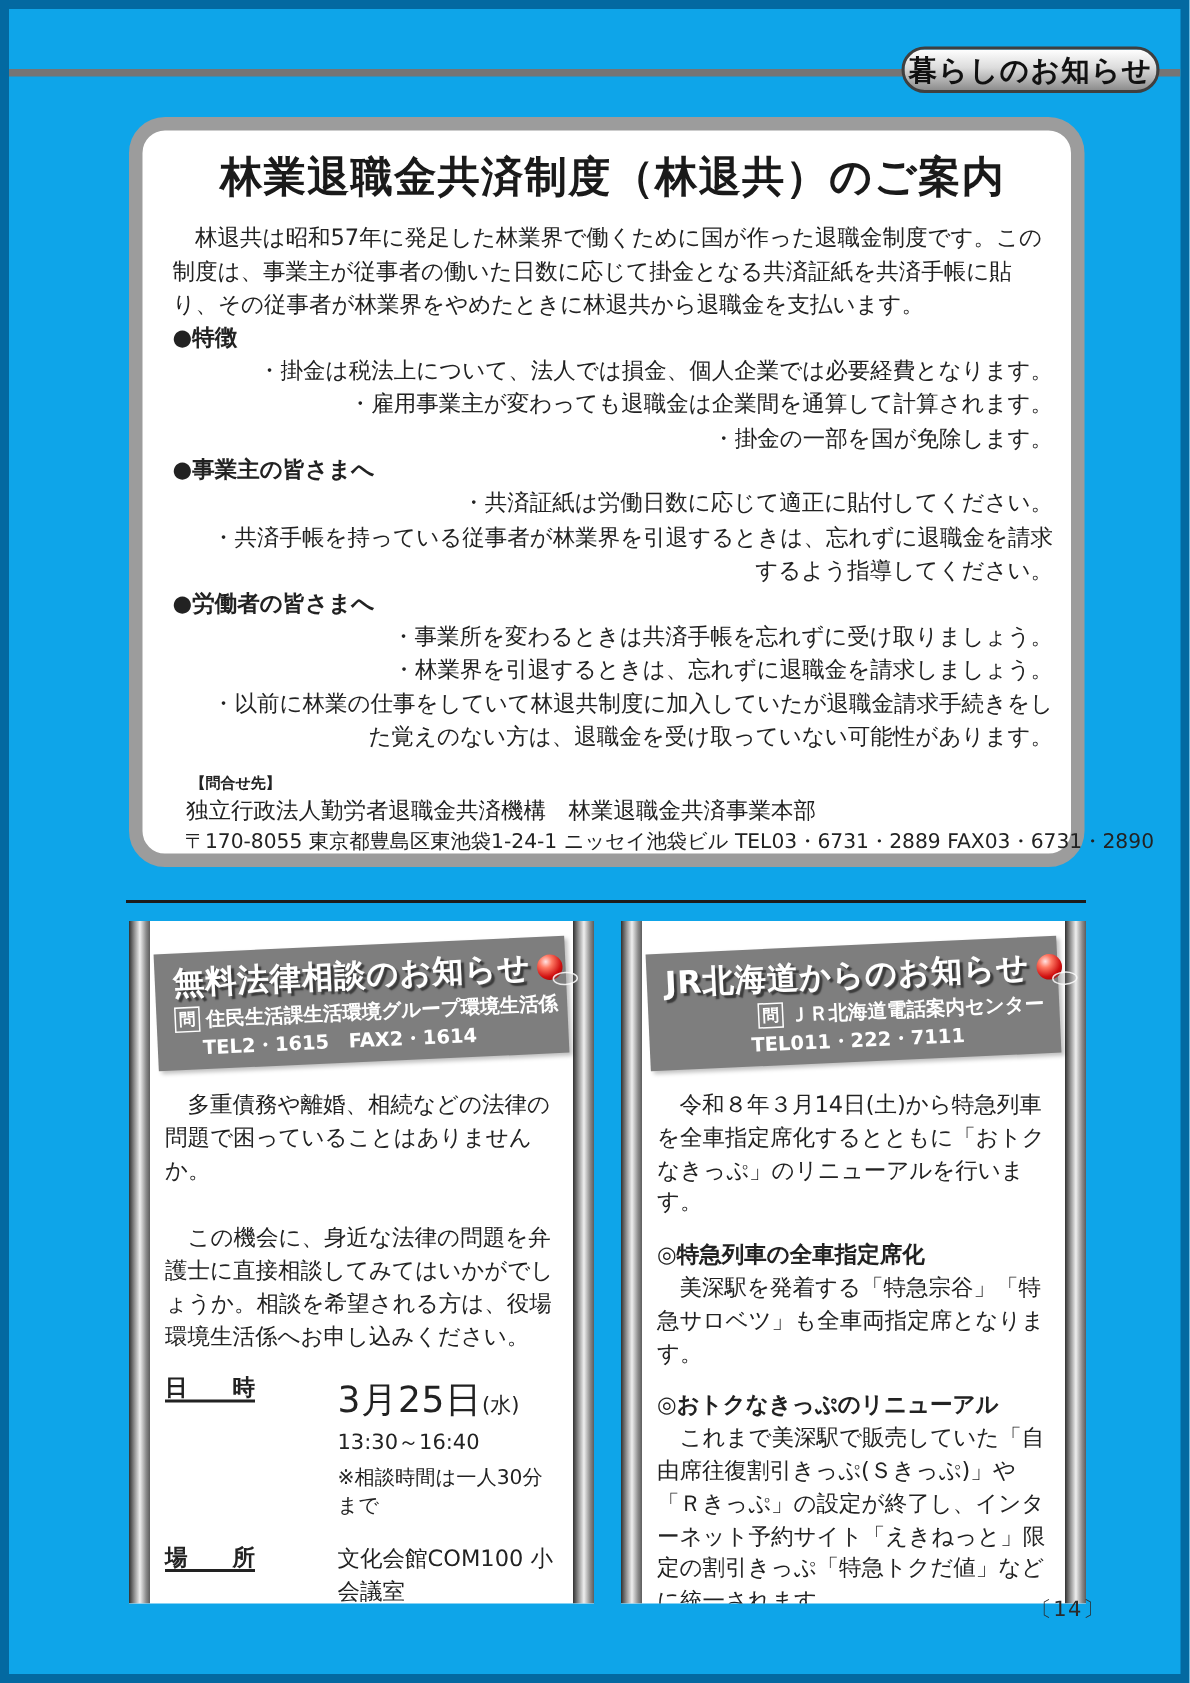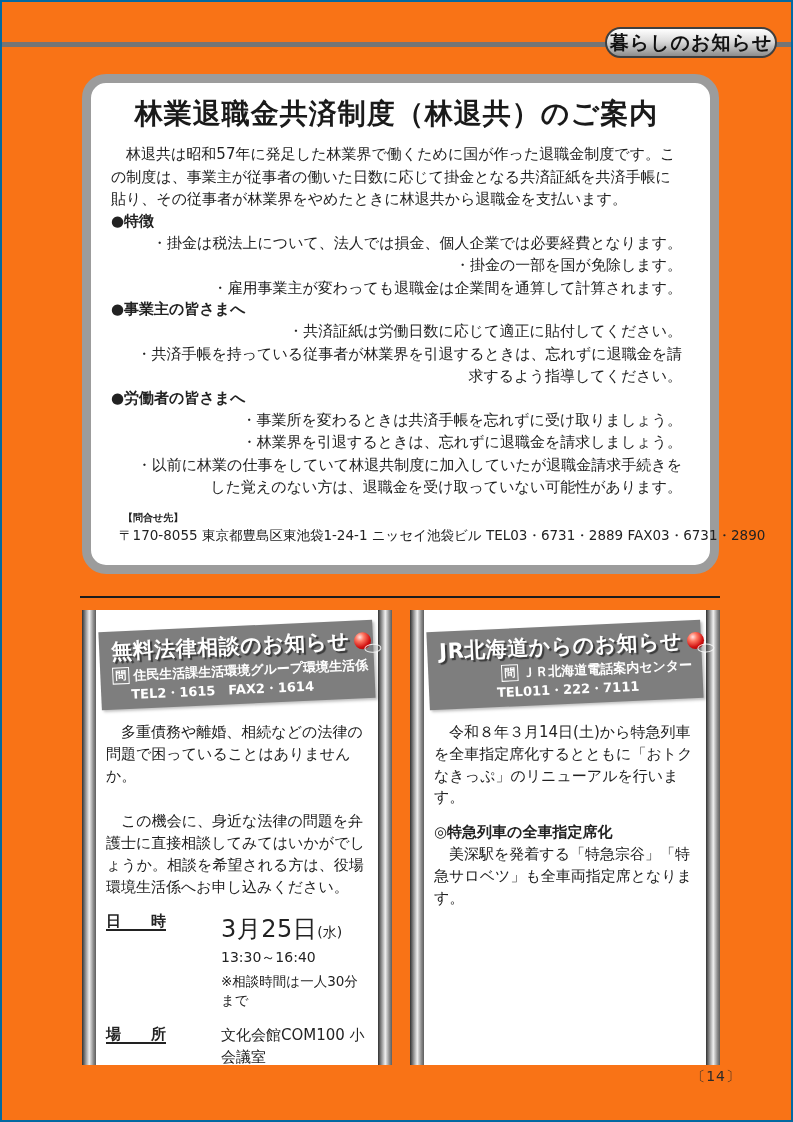--- a/index.html
+++ b/index.html
@@ -1,30 +1,30 @@
 <!DOCTYPE html>
 <html><head>
 <meta charset="utf-8">
 <style>
   * { margin:0; padding:0; box-sizing:border-box; }
   html,body { background:#fff; }
   body { font-family:"DejaVu Sans","Liberation Sans",sans-serif; color:#222; }
-  .page { position:relative; width:793px; height:1122px; background:#f97316; overflow:hidden; border:2px solid #0369a1; }
+  .page { position:relative; width:793px; height:1122px; background:#0ea5e9; overflow:hidden; border:6px solid #0369a1; }
 
   
   .top-rule { position:absolute; top:40px; left:0; width:100%; height:5px; background:#757575; }
   .tag-pill { position:absolute; top:25px; right:14px; width:172px; height:31px; border-radius:16px;
               border:2px solid #3f3f3f; background:linear-gradient(#ffffff 0%, #dcdcdc 45%, #8d8d8d 100%);
               display:flex; align-items:center; justify-content:center;
               font-size:19px; font-weight:bold; color:#111; letter-spacing:1px; }
 
   
   .main-box { position:absolute; top:72px; left:80px; width:637px; height:500px;
               border:9px solid #9c9c9c; border-radius:24px; background:#fff;
-              padding:6px 28px 0 20px; }
+              padding:6px 12px 0 20px; }
   .main-title { text-align:center; font-size:28px; font-weight:600; letter-spacing:1px; margin:6px 0 10px; color:#1a1a1a; }
   .intro { font-size:15px; line-height:1.5; }
   .sec-heading { font-size:15px; font-weight:bold; line-height:1.4; }
   .bullet { font-size:15px; line-height:1.5; margin-left:0.9em; padding-left:1em; text-indent:-1em;text-align:right; }
   .contact-heading { font-size:10px; font-weight:bold; margin-top:12px;margin-left:12px; }
   .contact-line { font-size:15px; line-height:1.5; margin-left:0.6em; }
   .contact-line.small { font-size:13.5px; white-space:nowrap; letter-spacing:0; }
 
   
   .mid-rule { position:absolute; top:594px; left:78px; width:640px; height:2px; background:#1c1c1c; }
@@ -81,33 +81,34 @@
   <div class="tag-pill">
     <span>暮らしのお知らせ</span>
   </div>
 
   <div class="main-box">
     <div class="main-title">林業退職金共済制度（林退共）のご案内</div>
     <div class="intro">　林退共は昭和57年に発足した林業界で働くために国が作った退職金制度です。この制度は、事業主が従事者の働いた日数に応じて掛金となる共済証紙を共済手帳に貼り、その従事者が林業界をやめたときに林退共から退職金を支払います。</div>
 
     <div class="sec-heading">●特徴</div>
     <div class="bullet">・掛金は税法上について、法人では損金、個人企業では必要経費となります。</div>
+    <div class="bullet">・雇用事業主が変わっても退職金は企業間を通算して計算されます。</div>
     <div class="bullet">・掛金の一部を国が免除します。</div>
-    <div class="bullet">・雇用事業主が変わっても退職金は企業間を通算して計算されます。</div>
 
     <div class="sec-heading">●事業主の皆さまへ</div>
     <div class="bullet">・共済証紙は労働日数に応じて適正に貼付してください。</div>
     <div class="bullet">・共済手帳を持っている従事者が林業界を引退するときは、忘れずに退職金を請求するよう指導してください。</div>
 
     <div class="sec-heading">●労働者の皆さまへ</div>
     <div class="bullet">・事業所を変わるときは共済手帳を忘れずに受け取りましょう。</div>
     <div class="bullet">・林業界を引退するときは、忘れずに退職金を請求しましょう。</div>
     <div class="bullet">・以前に林業の仕事をしていて林退共制度に加入していたが退職金請求手続きをした覚えのない方は、退職金を受け取っていない可能性があります。</div>
 
     <div class="contact-heading">【問合せ先】</div>
+    <div class="contact-line">独立行政法人勤労者退職金共済機構　林業退職金共済事業本部</div>
     <div class="contact-line small">〒170-8055 東京都豊島区東池袋1-24-1 ニッセイ池袋ビル TEL03・6731・2889 FAX03・6731・2890</div>
   </div>
 
   <div class="mid-rule"></div>
 
   <div class="cols">
 
     <div class="col left-b">
       <div class="pillar left"></div>
       <div class="pillar right"></div>
@@ -158,20 +159,22 @@
             <span class="toi">問</span><span>ＪＲ北海道電話案内センター</span>
           </div>
           <div class="banner-tel">TEL011・222・7111</div>
         </div>
 
         <div class="col-p first">　令和８年３月14日(土)から特急列車を全車指定席化するとともに「おトクなきっぷ」のリニューアルを行います。</div>
 
         <div class="jr-h">◎特急列車の全車指定席化</div>
         <div class="jr-p">　美深駅を発着する「特急宗谷」「特急サロベツ」も全車両指定席となります。</div>
 
+        <div class="jr-h">◎おトクなきっぷのリニューアル</div>
+        <div class="jr-p">　これまで美深駅で販売していた「自由席往復割引きっぷ(Ｓきっぷ)」や「Ｒきっぷ」の設定が終了し、インターネット予約サイト「えきねっと」限定の割引きっぷ「特急トクだ値」などに統一されます。</div>
 
       </div>
     </div>
 
   </div>
 
   <div class="page-number">〔14〕</div>
 
 </div>
 

